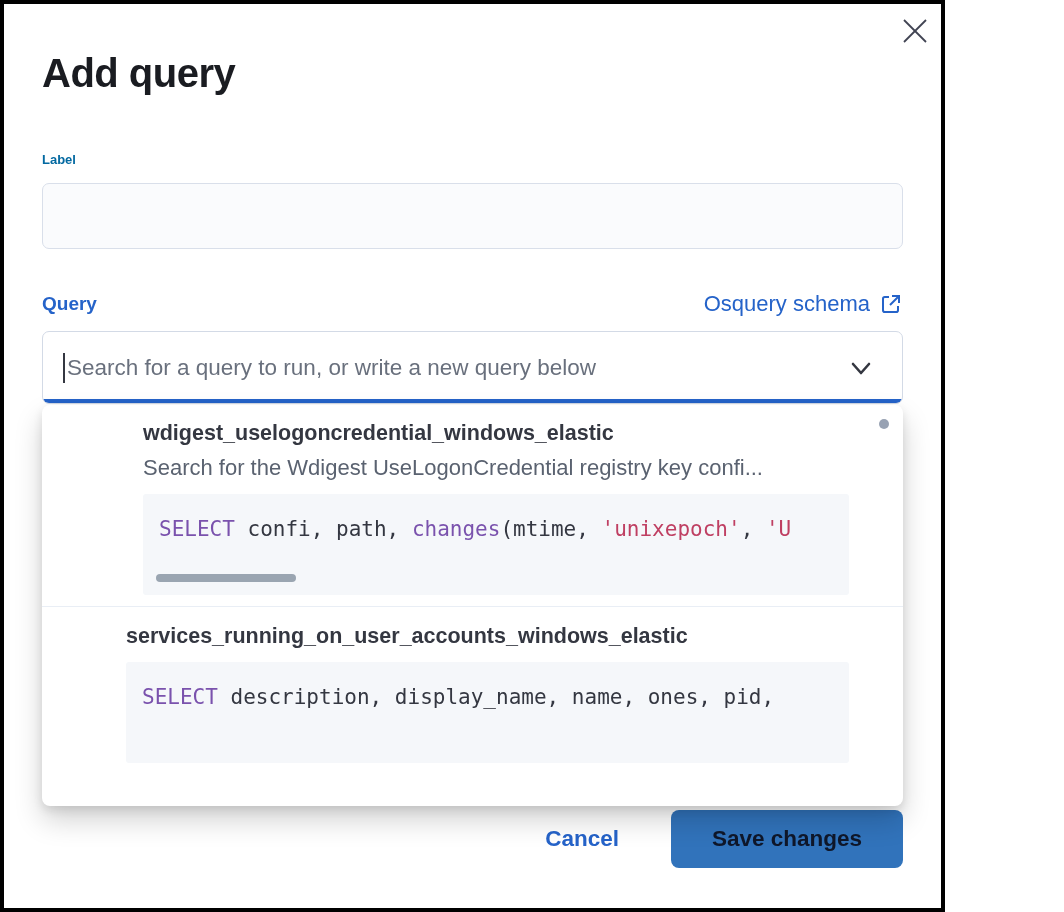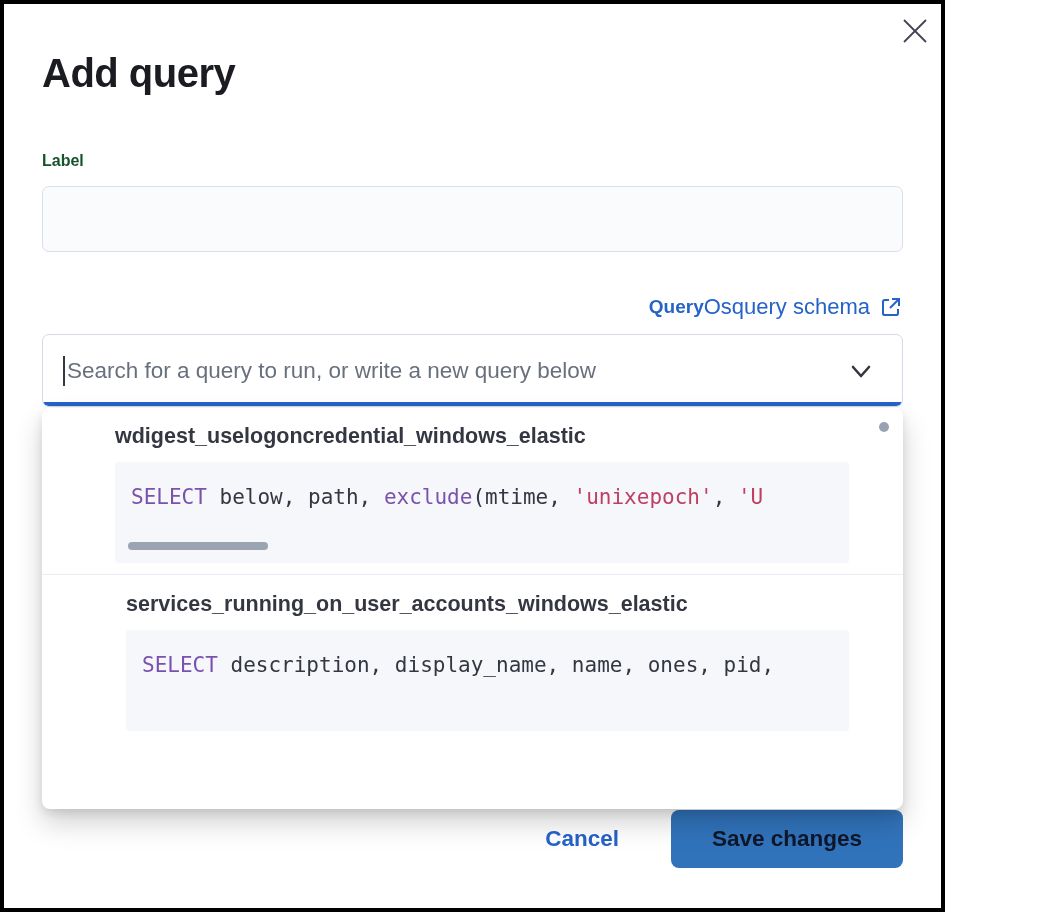--- a/index.html
+++ b/index.html
@@ -23,36 +23,36 @@
   }
 
   .modal-title {
     padding-top: 46px;
     font-size: 40px; font-weight: 700; line-height: 1.15;
     color: #1a1c21; letter-spacing: -0.5px;
   }
 
   .field-label {
     margin-top: 56px;
-    font-size: 16px; font-weight: 700; color: #14532d;
+    font-size: 13px; font-weight: 700; color: #0369a1;
   }
 
   .label-input {
     margin-top: 16px;
     width: 100%; height: 66px;
     background: #fafbfd;
     border: 1px solid #d9dfea;
     border-radius: 7px;
     font-size: 22px; color: #343741; padding: 0 18px;
     outline: none;
   }
 
   .query-row {
     margin-top: 42px;
-    display: flex; justify-content: flex-end; align-items: center;
+    display: flex; justify-content: space-between; align-items: center;
   }
   .query-label { font-size: 19px; font-weight: 700; color: var(--accent, #2563c9); }
   .schema-link {
     display: flex; align-items: center; gap: 9px;
     font-size: 22px; font-weight: 400; color: var(--accent, #2563c9);
     text-decoration: none; cursor: pointer;
   }
 
   .combo-wrap { position: relative; margin-top: 14px; }
   .combobox {
@@ -84,21 +84,21 @@
     box-shadow: 0 14px 28px rgba(0,0,0,0.18), 0 4px 10px rgba(0,0,0,0.10);
     overflow: hidden;
     z-index: 10;
   }
   .scroll-dot {
     position: absolute; top: 14px; right: 14px;
     width: 10px; height: 10px; border-radius: 50%;
     background: #98a2b3;
   }
   .dd-item { padding: 0 54px 0 73px; cursor: pointer; }
-  .dd-item.first { padding-top: 16px; }
+  .dd-item.first { padding-top: 16px; margin-left: 28px; }
   .dd-item.second { padding-top: 17px; margin-left: 11px; }
   .dd-title { font-size: 21.5px; font-weight: 700; color: #343741; }
   .dd-desc { margin-top: 9px; font-size: 22px; color: #5a6270; }
   .code-block {
     position: relative;
     margin-top: 13px;
     background: #f5f7fa;
     border-radius: 3px;
     height: 101px;
     padding: 23px 16px 0;
@@ -178,22 +178,23 @@
           </svg>
         </span>
         <span class="focus-bar"></span>
       </div>
 
       <div class="dropdown-panel">
         <span class="scroll-dot"></span>
 
         <div class="dd-item first">
           <div class="dd-title">wdigest_uselogoncredential_windows_elastic</div>
+          <div class="dd-desc">Search for the Wdigest UseLogonCredential registry key confi...</div>
           <div class="code-block">
-            <div class="code-line"><span class="tok kw">SELECT</span><span class="tok"> below, path, </span><span class="tok kw">exclude</span><span class="tok">(mtime, </span><span class="tok str">'unixepoch'</span><span class="tok">, </span><span class="tok str">'U</span></div>
+            <div class="code-line"><span class="tok kw">SELECT</span><span class="tok"> confi, path, </span><span class="tok kw">changes</span><span class="tok">(mtime, </span><span class="tok str">'unixepoch'</span><span class="tok">, </span><span class="tok str">'U</span></div>
             <span class="hscroll-thumb"></span>
           </div>
         </div>
 
         <hr class="dd-divider">
 
         <div class="dd-item second">
           <div class="dd-title">services_running_on_user_accounts_windows_elastic</div>
           <div class="code-block">
             <div class="code-line"><span class="tok kw">SELECT</span><span class="tok"> description, display_name, name, ones, pid,</span></div>

